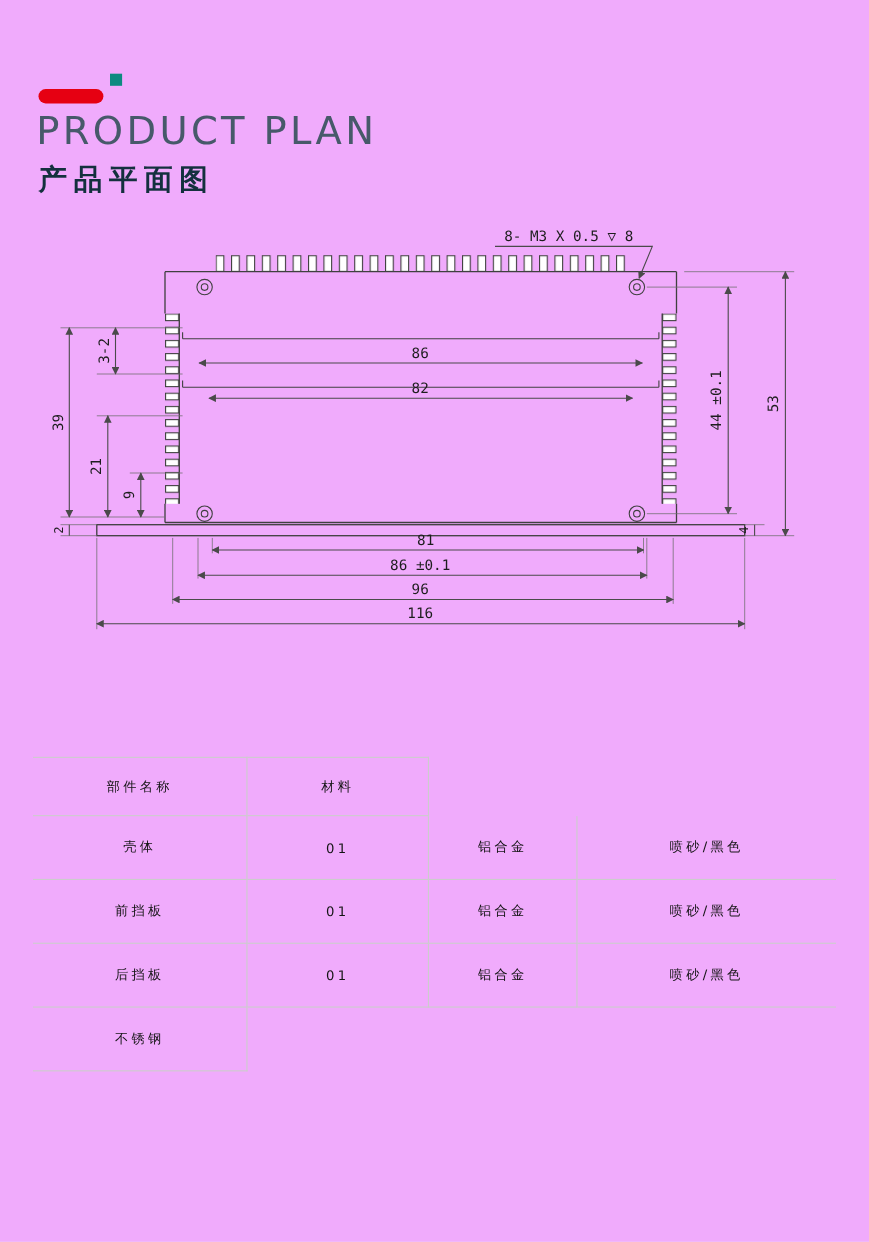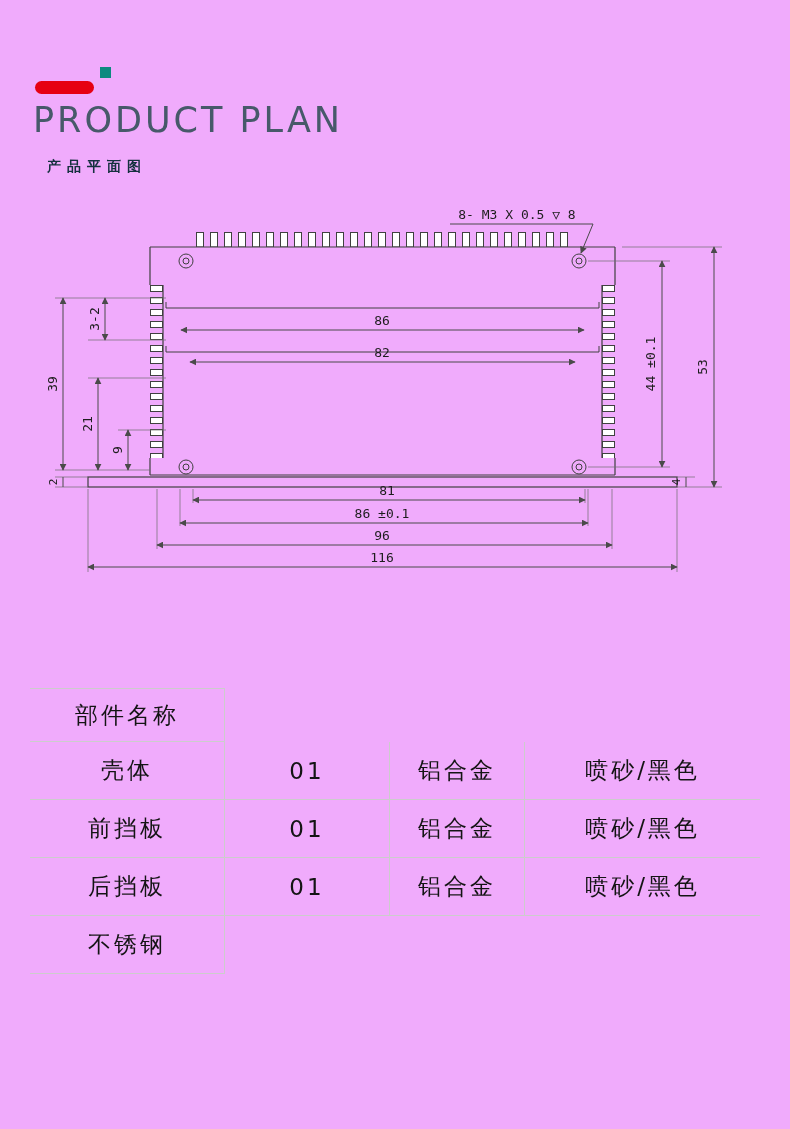--- a/index.html
+++ b/index.html
@@ -10,37 +10,37 @@
     padding-left:24px;
   }
   
   .brand-bar{position:absolute;left:35px;top:81px;width:59px;height:13px;border-radius:7px;background:#e60012;}
   .brand-square{position:absolute;left:100px;top:67px;width:11px;height:11px;background:#0d8a80;}
   .page-title{
     position:absolute;left:33px;top:100px;margin:0;
     font-size:35px;font-weight:400;letter-spacing:3px;color:#47596a;
   }
   .page-subtitle{
-    position:absolute;left:35px;top:146px;margin:12px;
-    font-size:14px;font-weight:700;letter-spacing:6px;color:#14303e;
+    position:absolute;left:35px;top:146px;margin:0;
+    font-size:26px;font-weight:700;letter-spacing:6px;color:#14303e;
   }
   
   .drawing{position:absolute;left:30px;top:195px;}
   .outline{stroke:#404040;stroke-width:1.2;fill:none;}
   .thin{stroke:#404040;stroke-width:1;fill:none;}
   .dim{stroke:#4a4a4a;stroke-width:1;fill:none;}
   .ext{stroke:#6f6f6f;stroke-width:0.7;fill:none;}
   .dimtext{font-family:"DejaVu Sans Mono", monospace;font-size:13px;fill:#1e1e1e;}
   .dimtext.small{font-size:11px;}
   
   .spec-table{position:absolute;left:30px;top:688px;width:730px;}
   .tr{display:grid;grid-template-columns:195px 165px 135px 235px;}
   .td{
     height:57px;display:flex;align-items:center;justify-content:center;
-    font-size:23px;letter-spacing:3px;color:#141414;border-bottom:1px solid #cccccc;
+    font-size:12px;letter-spacing:3px;color:#141414;border-bottom:1px solid #cccccc;
   }
   .tr.th .td{height:52px;border-top:1px solid #cccccc;}
   .td.c1,.td.c2,.td.c3{border-right:1px solid #cccccc;}
 </style>
 </head>
 <body>
 
 <div class="page">
 
   <div class="brand-bar"></div>
@@ -157,20 +157,21 @@
     </g>
     <g>
       <line class="dim" x1="656" y1="282" x2="656" y2="292"></line>
       <text class="dimtext small" text-anchor="middle" transform="translate(650,287) rotate(-90)">4</text>
     </g>
   </svg>
 
   <div class="spec-table">
     <div class="tr th">
       <div class="td c1">部件名称</div>
+      <div class="td c3">材料</div>
     </div>
     <div class="tr">
       <div class="td c1">壳体</div>
       <div class="td c2">01</div>
       <div class="td c3">铝合金</div>
       <div class="td c4">喷砂/黑色</div>
     </div>
     <div class="tr">
       <div class="td c1">前挡板</div>
       <div class="td c2">01</div>

